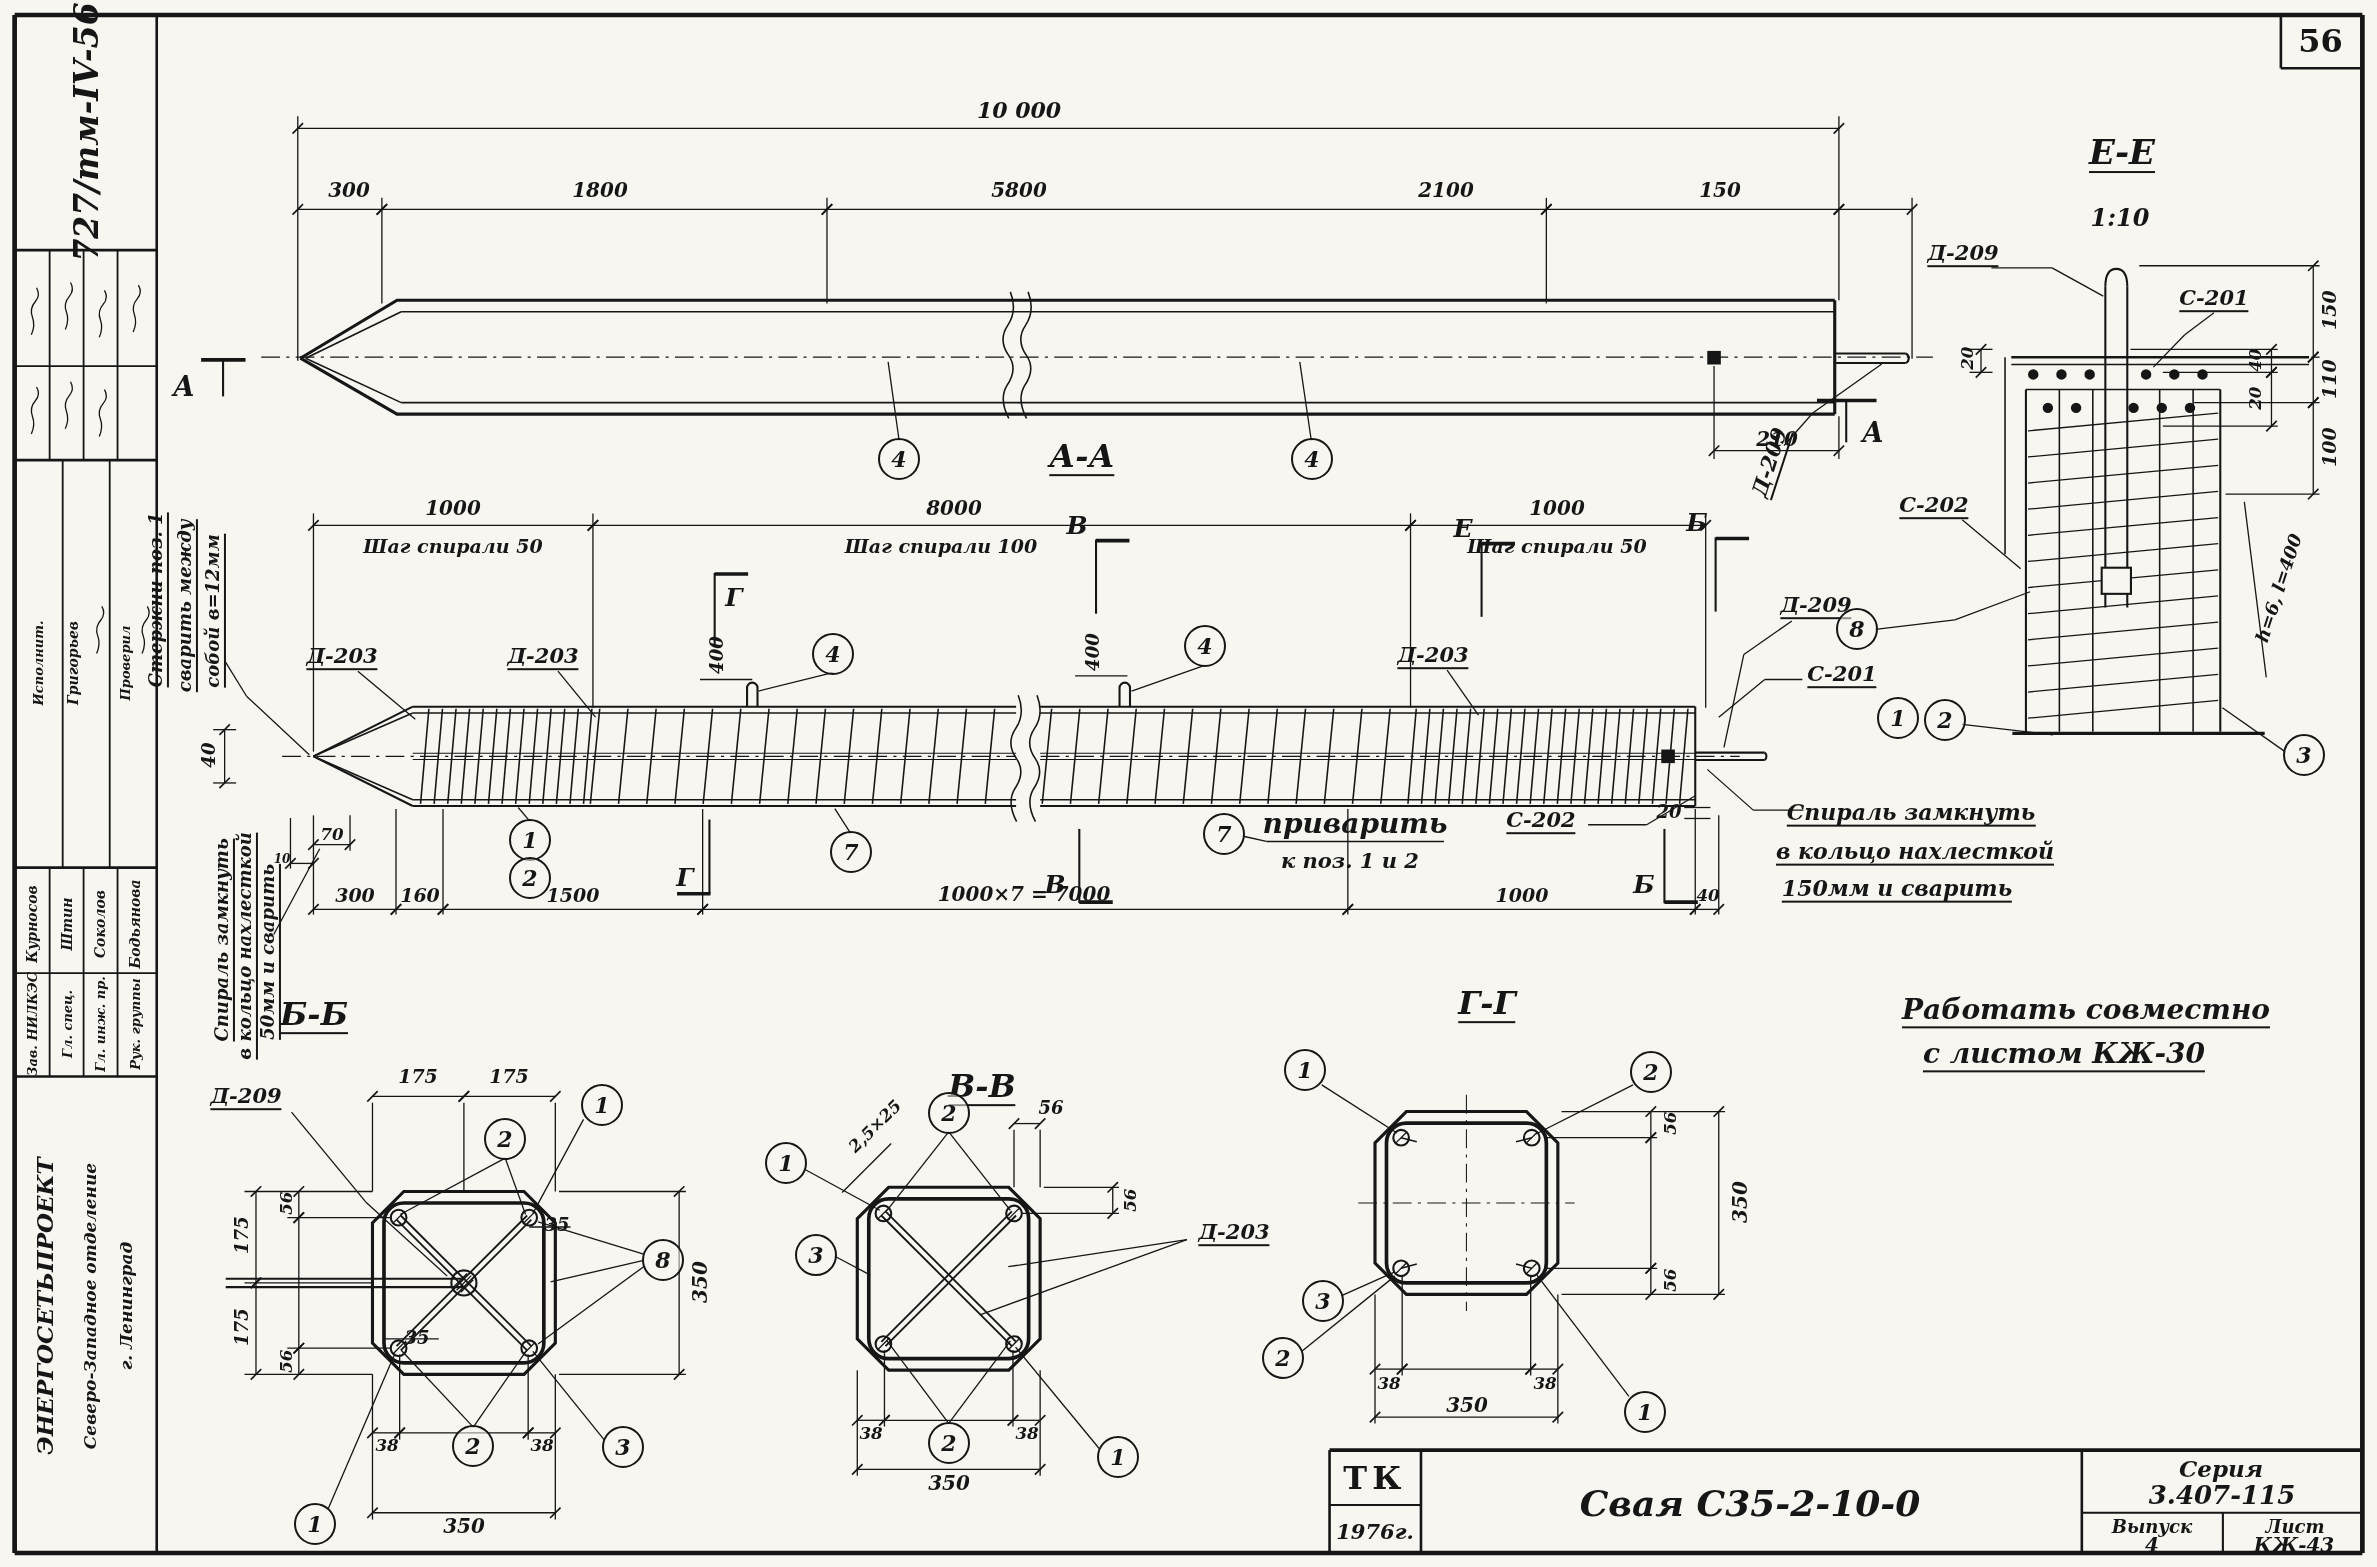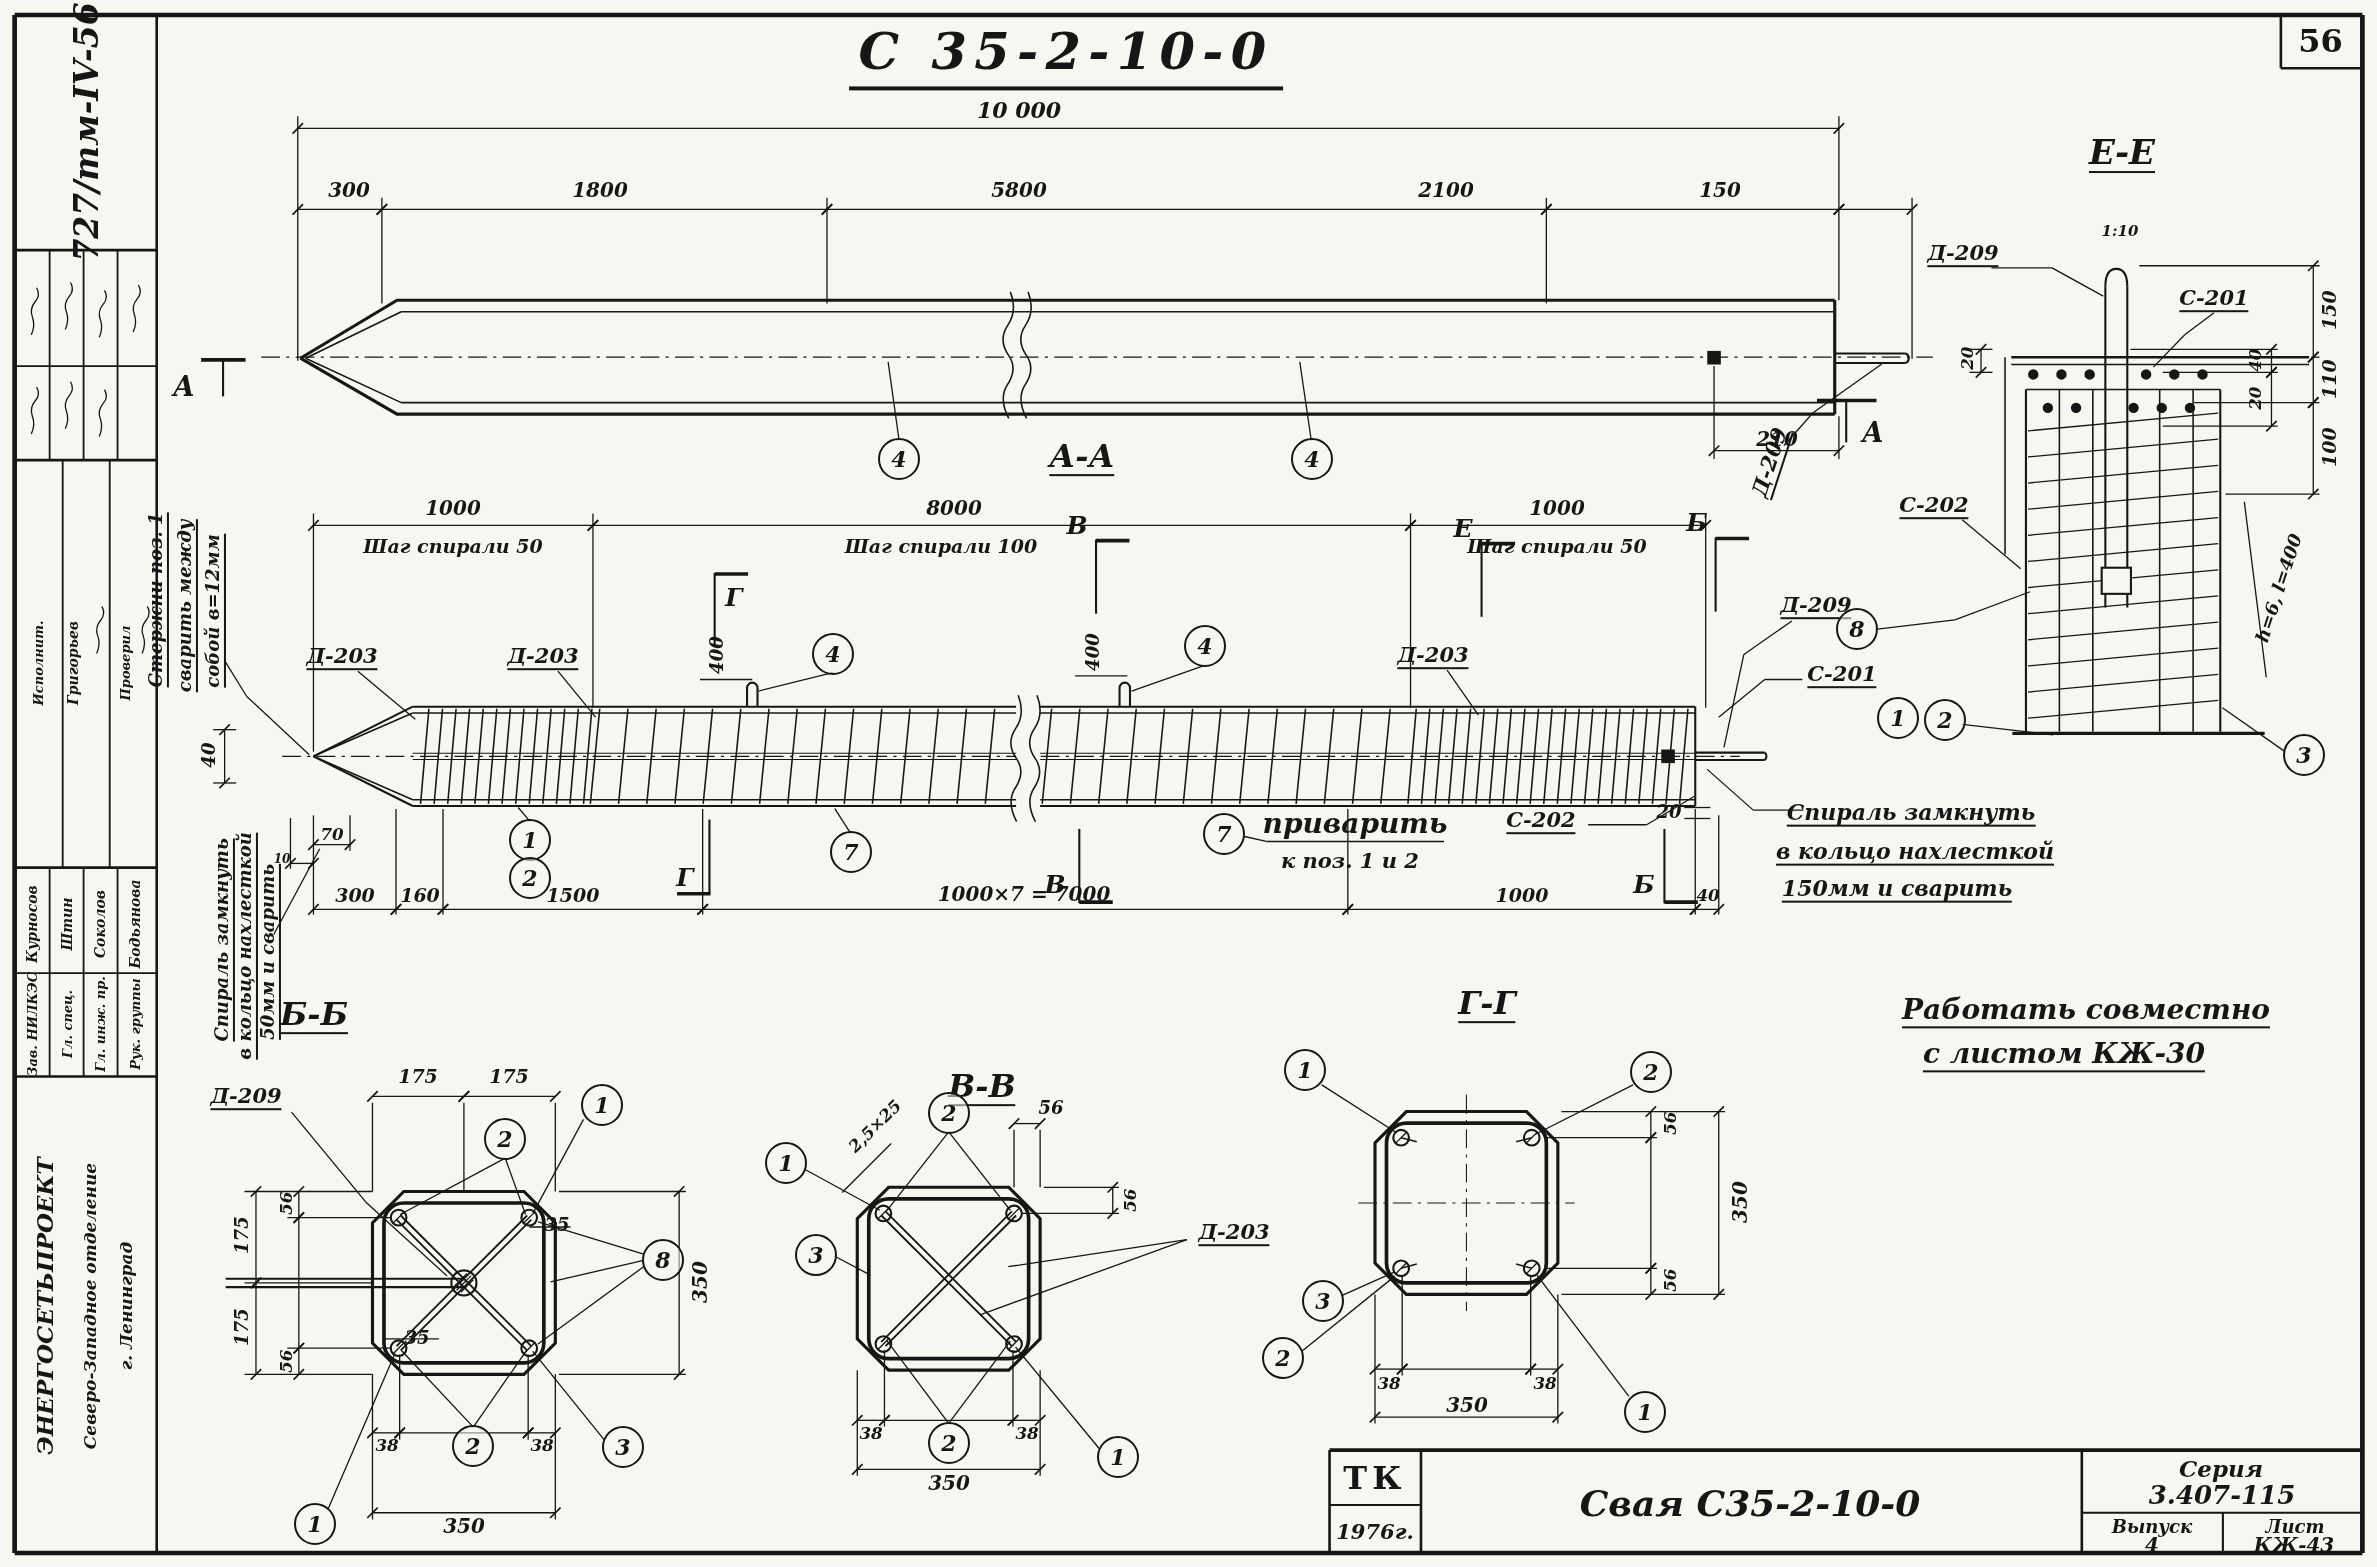--- a/index.html
+++ b/index.html
@@ -542,21 +542,20 @@
       <line x1="2684" y1="2440" x2="2684" y2="2632" stroke="#161616" stroke-width="2.5"></line>
       <line x1="2930" y1="2440" x2="2930" y2="2632" stroke="#161616" stroke-width="2.5"></line>
       <line x1="2982" y1="2477" x2="2982" y2="2724" stroke="#161616" stroke-width="2.5"></line>
       <line x1="2530" y1="2076" x2="2674" y2="2168" stroke="#161616" stroke-width="2.5"></line>
       <line x1="3126" y1="2076" x2="2940" y2="2170" stroke="#161616" stroke-width="2.5"></line>
       <line x1="2567" y1="2480" x2="2670" y2="2434" stroke="#161616" stroke-width="2.5"></line>
       <line x1="2492" y1="2586" x2="2670" y2="2442" stroke="#161616" stroke-width="2.5"></line>
       <line x1="3118" y1="2672" x2="2942" y2="2440" stroke="#161616" stroke-width="2.5"></line>
     </svg>
 
-  <div id="main-title" class="tbx">С 35-2-10-0</div>
   <div id="sheet-number">56</div>
   <div class="vtext" style="left:86px;top:132px;font-size:33px;">727/тм-IV-56</div>
 
   <div class="vtext" style="left:44px;top:1306px;font-size:23px;">ЭНЕРГОСЕТЬПРОЕКТ</div>
   <div class="vtext" style="left:90px;top:1306px;font-size:17px;">Северо-Западное отделение</div>
   <div class="vtext" style="left:126px;top:1306px;font-size:17px;">г. Ленинград</div>
   <div id="stamp-rows">
       <span class="vtext" style="left: 38px; top: 663px; font-size: 13px;">Исполнит.</span>
       <span class="vtext" style="left: 73px; top: 663px; font-size: 14px;">Григорьев</span>
       <span class="vtext" style="left: 125px; top: 663px; font-size: 13px;">Проверил</span>
@@ -629,21 +628,21 @@
       <span class="ann" style="left: 332px; top: 835px; font-size: 16.7px; transform: translate(-50%, -55%) rotate(0deg);">70</span>
       <span class="ann" style="left: 282px; top: 860px; font-size: 12px; transform: translate(-50%, -55%) rotate(0deg);">10</span>
       <span class="ann" style="left: 209px; top: 756px; font-size: 18px; transform: translate(-50%, -55%) rotate(-90deg);">40</span>
       <span class="ann ul" style="left: 158px; top: 601px; font-size: 18px; transform: translate(-50%, -55%) rotate(-90deg);">Стержни поз. 1</span>
       <span class="ann ul" style="left: 187px; top: 607px; font-size: 18px; transform: translate(-50%, -55%) rotate(-90deg);">сварить между</span>
       <span class="ann ul" style="left: 215px; top: 612px; font-size: 18px; transform: translate(-50%, -55%) rotate(-90deg);">собой в=12мм</span>
       <span class="ann ul" style="left: 224px; top: 941px; font-size: 18px; transform: translate(-50%, -55%) rotate(-90deg);">Спираль замкнуть</span>
       <span class="ann ul" style="left: 247px; top: 947px; font-size: 18px; transform: translate(-50%, -55%) rotate(-90deg);">в кольцо нахлесткой</span>
       <span class="ann ul" style="left: 270px; top: 953px; font-size: 18px; transform: translate(-50%, -55%) rotate(-90deg);">50мм и сварить</span>
       <span class="ann ul" style="left: 2122px; top: 156px; font-size: 34px; transform: translate(-50%, -55%) rotate(0deg);">Е-Е</span>
-      <span class="ann" style="left: 2120px; top: 232px; font-size: 15px; transform: translate(-50%, -55%) rotate(0deg);">1:10</span>
+      <span class="ann" style="left: 2120px; top: 219px; font-size: 24px; transform: translate(-50%, -55%) rotate(0deg);">1:10</span>
       <span class="ann ul" style="left: 1963px; top: 256px; font-size: 21px; transform: translate(-50%, -55%) rotate(0deg);">Д-209</span>
       <span class="ann ul" style="left: 2214px; top: 301px; font-size: 21px; transform: translate(-50%, -55%) rotate(0deg);">С-201</span>
       <span class="ann ul" style="left: 1934px; top: 508px; font-size: 21px; transform: translate(-50%, -55%) rotate(0deg);">С-202</span>
       <span class="ann" style="left: 1967px; top: 359px; font-size: 16.7px; transform: translate(-50%, -55%) rotate(-90deg);">20</span>
       <span class="ann" style="left: 2329px; top: 311px; font-size: 19px; transform: translate(-50%, -55%) rotate(-90deg);">150</span>
       <span class="ann" style="left: 2329px; top: 380px; font-size: 19px; transform: translate(-50%, -55%) rotate(-90deg);">110</span>
       <span class="ann" style="left: 2329px; top: 448px; font-size: 19px; transform: translate(-50%, -55%) rotate(-90deg);">100</span>
       <span class="ann" style="left: 2255px; top: 361px; font-size: 16.7px; transform: translate(-50%, -55%) rotate(-90deg);">40</span>
       <span class="ann" style="left: 2255px; top: 399px; font-size: 16.7px; transform: translate(-50%, -55%) rotate(-90deg);">20</span>
       <span class="ann" style="left: 2279px; top: 589px; font-size: 18px; transform: translate(-50%, -55%) rotate(-72deg);">h=6, l=400</span>

